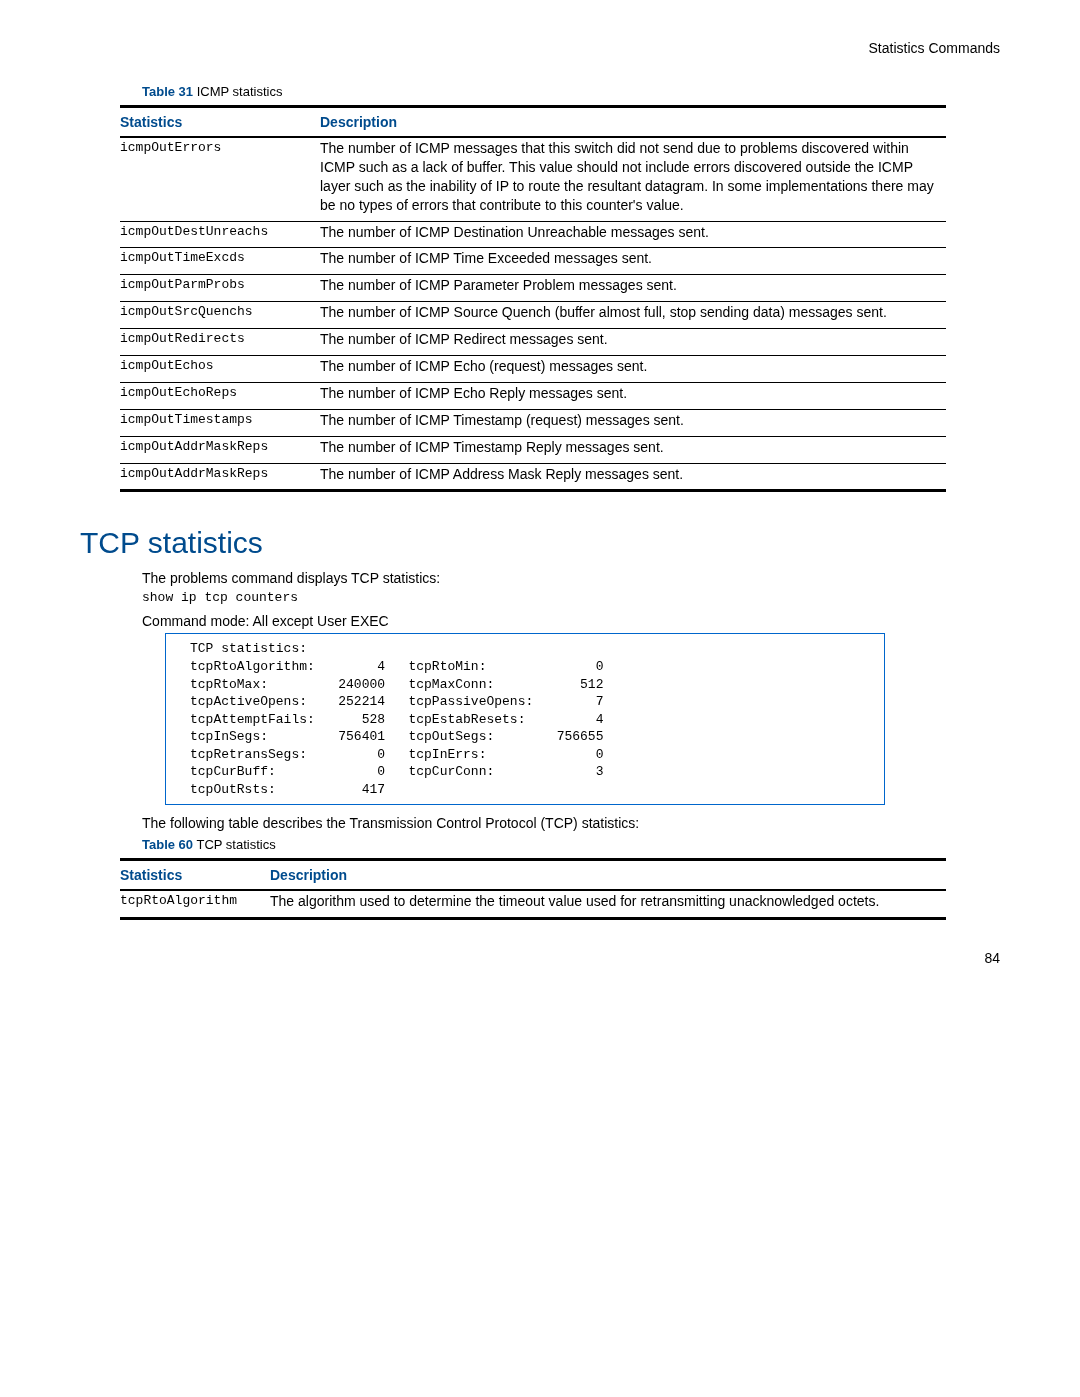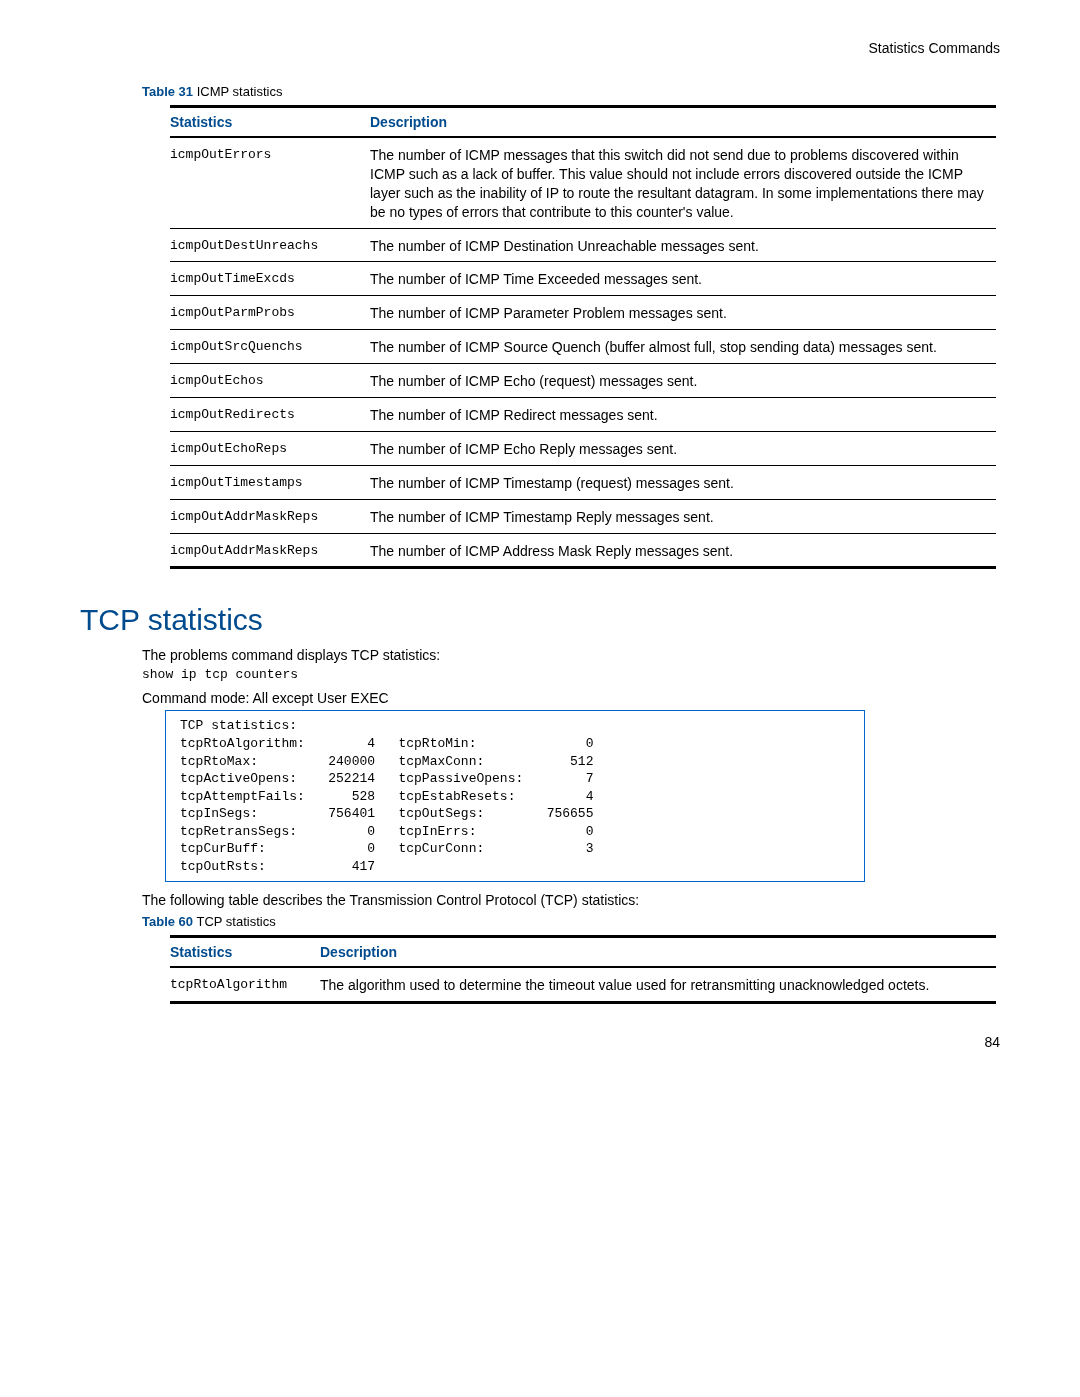--- a/index.html
+++ b/index.html
@@ -21,37 +21,37 @@
     font-size: 13px;
     margin: 6px 0 6px 62px;
   }
   .table-caption .label {
     color: #004b8d;
     font-weight: bold;
   }
   table.stat {
     border-collapse: collapse;
     width: 826px;
-    margin-left: 90px;
+    margin-left: 40px;
     margin-bottom: 20px;
   }
   table.stat thead tr {
     border-top: 3px solid #000;
     border-bottom: 2px solid #000;
   }
   table.stat th {
     text-align: left;
     font-weight: bold;
     color: #004b8d;
     padding: 6px 8px 6px 0;
     font-size: 14px;
   }
   table.stat tbody td {
     border-bottom: 1px solid #000;
-    padding: 8px 8px 6px 0;
+    padding: 1px 8px 6px 0;
     vertical-align: top;
     font-size: 14px;
     line-height: 1.35;
   }
   table.stat tbody tr:last-child td {
     border-bottom: 3px solid #000;
   }
   table.stat td.mono {
     font-family: "Courier New", monospace;
     font-size: 13px;
@@ -77,21 +77,21 @@
     margin: 4px 0 0 62px;
     font-size: 14px;
   }
   .cmd-mode .lbl { font-weight: normal; }
   pre.console {
     font-family: "Courier New", monospace;
     font-size: 13px;
     line-height: 1.35;
     border: 1px solid #0066cc;
     margin: 4px 0 10px 85px;
-    padding: 6px 14px;
+    padding: 6px 24px;
     width: 670px;
     white-space: pre;
   }
   .page-number {
     text-align: right;
     font-size: 14px;
   }
 </style>
 </head>
 <body>
@@ -129,26 +129,26 @@
       </tr>
       <tr>
         <td class="mono">icmpOutParmProbs</td>
         <td>The number of ICMP Parameter Problem messages sent.</td>
       </tr>
       <tr>
         <td class="mono">icmpOutSrcQuenchs</td>
         <td>The number of ICMP Source Quench (buffer almost full, stop sending data) messages sent.</td>
       </tr>
       <tr>
+        <td class="mono">icmpOutRedirects</td>
+        <td>The number of ICMP Redirect messages sent.</td>
+      </tr>
+      <tr>
         <td class="mono">icmpOutEchos</td>
         <td>The number of ICMP Echo (request) messages sent.</td>
-      </tr>
-      <tr>
-        <td class="mono">icmpOutRedirects</td>
-        <td>The number of ICMP Redirect messages sent.</td>
       </tr>
       <tr>
         <td class="mono">icmpOutEchoReps</td>
         <td>The number of ICMP Echo Reply messages sent.</td>
       </tr>
       <tr>
         <td class="mono">icmpOutTimestamps</td>
         <td>The number of ICMP Timestamp (request) messages sent.</td>
       </tr>
       <tr>

